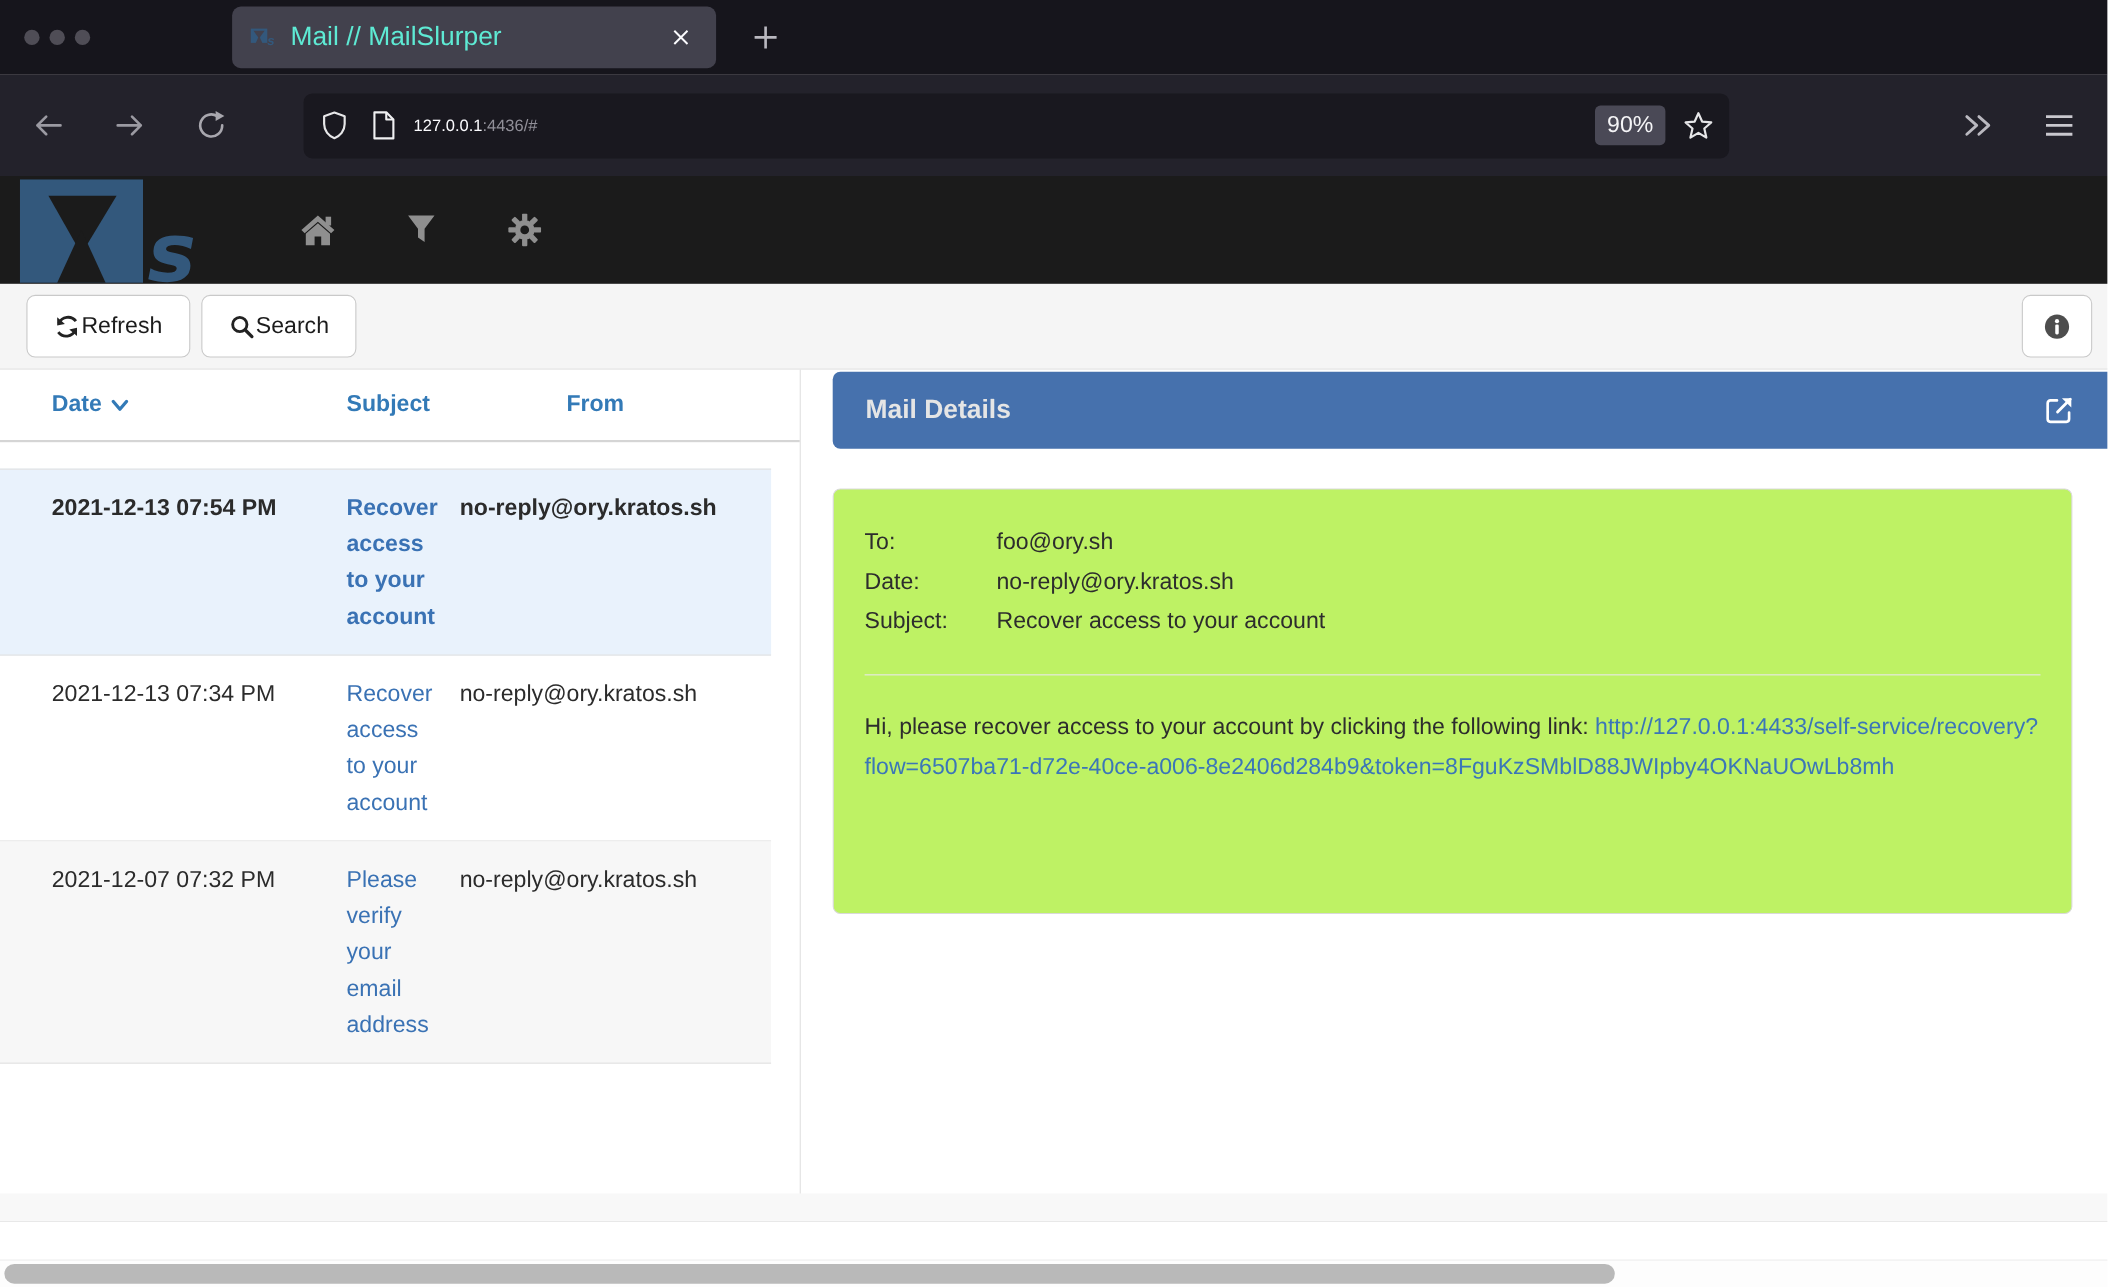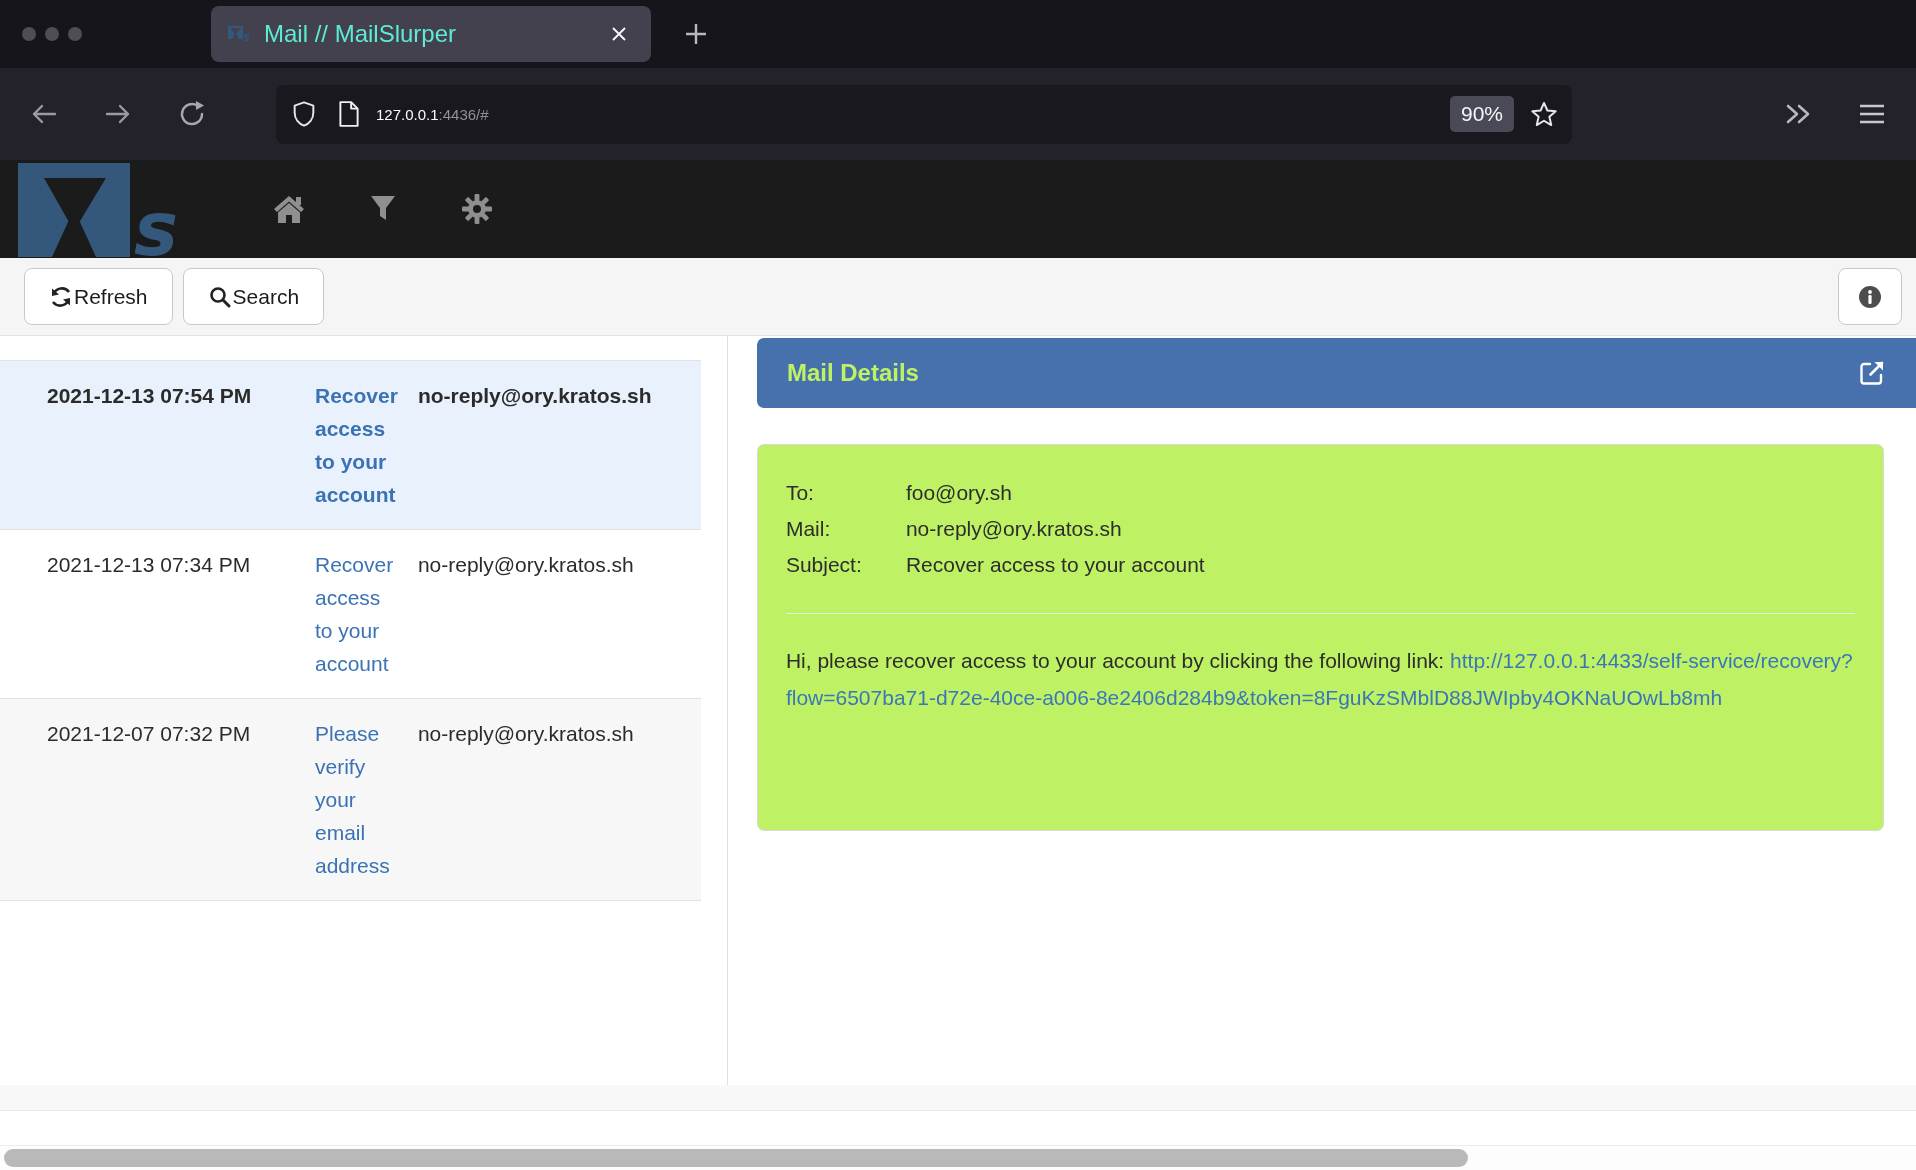--- a/index.html
+++ b/index.html
@@ -59,21 +59,21 @@
     font-size:21px; line-height:33px; color:#2b2b2b; }
   .mail-row:first-child { border-top:1px solid #e2e2e2; }
   .mail-row.selected { background:#e9f2fc; font-weight:bold; }
   .mail-row.striped { background:#f7f7f7; }
   .subject-link { color:#3a72b4; text-decoration:none; cursor:pointer; }
   .mail-row .c-from { overflow-wrap:break-word; }
 
   .right-panel { flex:1 1 auto; padding-left:29px; display:flex; flex-direction:column; }
   .details-bar { margin-top:2px; height:70px; background:#4671ad; border-radius:7px 0 0 7px;
     display:flex; align-items:center; padding:0 30px; }
-  .details-title { color:#bef264; font-weight:bold; font-size:24px; flex:1; }
+  .details-title { color:#e5e5e5; font-weight:bold; font-size:24px; flex:1; }
   .details-card { margin-top:36px; margin-right:32px; height:387px; background:#bef264;
     border:1px solid #d9d9d9; border-radius:7px; padding:30px 28px; font-size:21px; color:#2d2d2d; }
   .meta-row { display:flex; line-height:36px; }
   .meta-label { flex:0 0 120px; }
   .details-card hr { border:none; border-top:1px solid #e9e9e9; margin:30px 0 28px 0; }
   .mail-body { line-height:37px; overflow-wrap:anywhere; }
   .body-link { color:#3b76b8; text-decoration:none; cursor:pointer; }
 
   
   .gray-band { height:26px; background:#f8f8f8; border-bottom:1px solid #e8e8e8; }
@@ -240,20 +240,32 @@
         <circle cx="13" cy="8" r="1.9" fill="#fff"></circle>
         <rect x="11.4" y="11" width="3.2" height="9" rx="1.2" fill="#fff"></rect>
       </svg>
     </span>
   </div>
 </div>
 
 <div class="content">
 
   <div class="left-panel">
+    <div class="list-head">
+      <div class="c-date head-date">
+        <span>Date</span>
+        <span>
+          <svg width="16" height="11" viewBox="0 0 16 11">
+              <path d="M2 2 L8 9 L14 2" stroke="#337ab7" stroke-width="3" fill="none" stroke-linecap="round" stroke-linejoin="round"></path>
+            </svg>
+        </span>
+      </div>
+      <div class="c-subject">Subject</div>
+      <div class="c-from">From</div>
+    </div>
 
     <div class="rows">
       <div class="mail-row selected">
         <div class="c-date">2021-12-13 07:54 PM</div>
         <div class="c-subject"><span class="subject-link">Recover access to your account</span></div>
         <div class="c-from">no-reply@ory.kratos.sh</div>
       </div>
       <div class="mail-row">
         <div class="c-date">2021-12-13 07:34 PM</div>
         <div class="c-subject"><span class="subject-link">Recover access to your account</span></div>
@@ -278,21 +290,21 @@
         </svg>
       </span>
     </div>
 
     <div class="details-card">
       <div class="meta-row">
         <div class="meta-label">To:</div>
         <div>foo@ory.sh</div>
       </div>
       <div class="meta-row">
-        <div class="meta-label">Mail:</div>
+        <div class="meta-label">Date:</div>
         <div>no-reply@ory.kratos.sh</div>
       </div>
       <div class="meta-row">
         <div class="meta-label">Subject:</div>
         <div>Recover access to your account</div>
       </div>
       <hr>
       <div class="mail-body"><span>Hi, please recover access to your account by clicking the following link: </span><span class="body-link">http://127.0.0.1:4433/self-service/recovery?flow=6507ba71-d72e-40ce-a006-8e2406d284b9&amp;token=8FguKzSMblD88JWIpby4OKNaUOwLb8mh</span></div>
     </div>
   </div>

